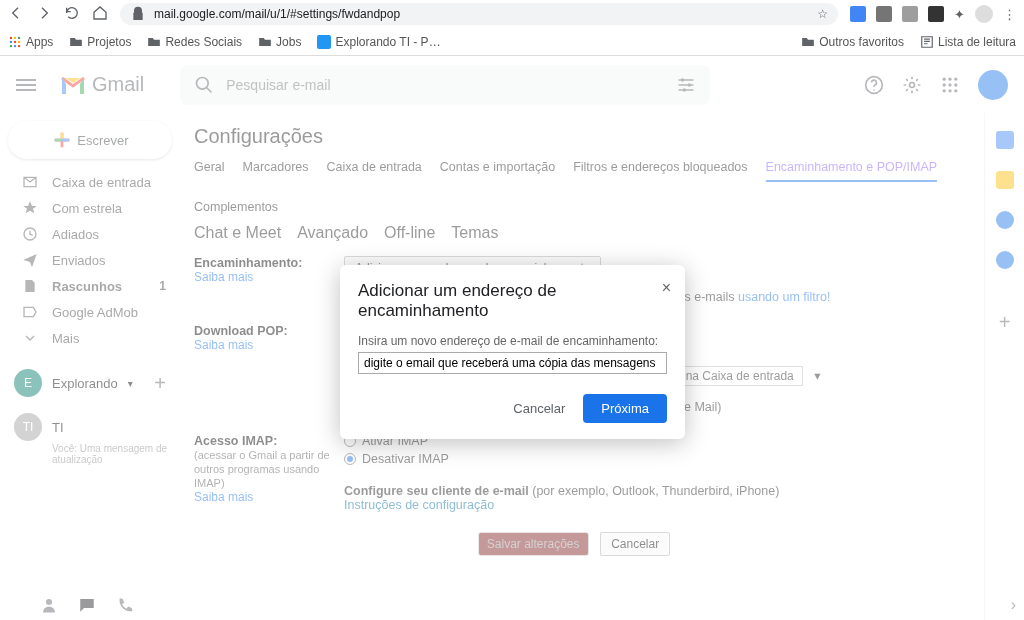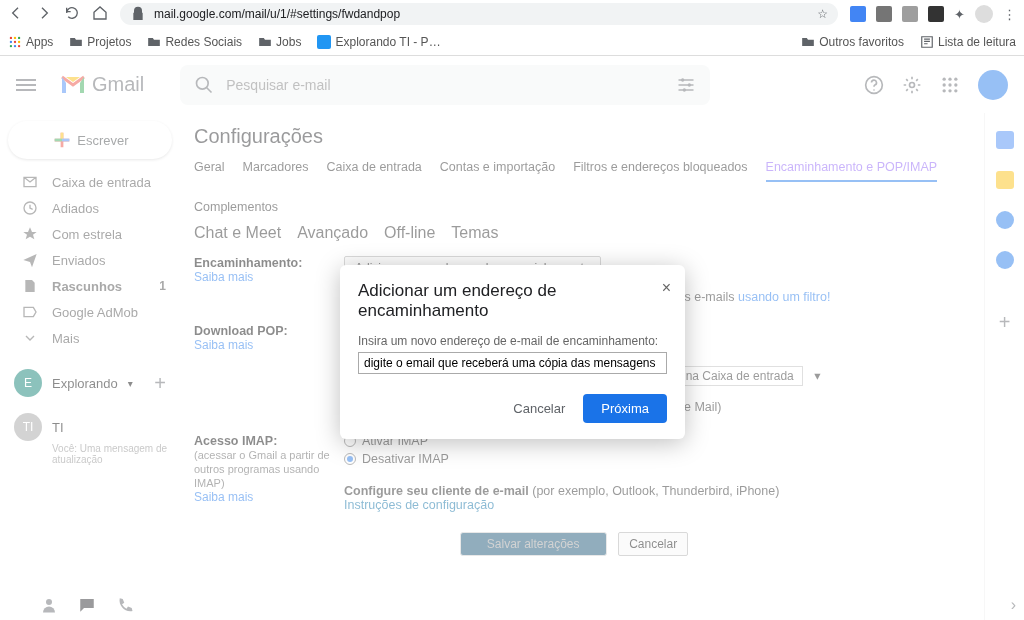--- a/index.html
+++ b/index.html
@@ -13,21 +13,21 @@
 .chrome-right{display:flex;gap:10px;align-items:center}
 .ext-icon{width:16px;height:16px;border-radius:2px;display:inline-block}
 .profile-dot{width:18px;height:18px;border-radius:50%;background:#ddd}
 .bookmarks-bar{height:28px;display:flex;padding:0 8px;gap:16px;font-size:12px;color:#333;border-bottom:1px solid #ddd}
 .bm{display:flex;align-items:center;gap:4px;color:#555}
 .bm-folder{width:14px;height:14px;fill:#5f6368}
 
 .gm-header{height:57px;display:flex;align-items:center;padding:0 8px;gap:16px}
 .burger{width:20px;height:20px;display:flex;flex-direction:column;justify-content:center;gap:3px;margin:0 8px}
 .burger span{height:2px;background:#5f6368}
-.gm-logo{display:flex;align-items:center;gap:6px;font-size:20px;color:#5f6368}
+.gm-logo{display:flex;align-items:flex-end;gap:6px;font-size:20px;color:#5f6368}
 .logo-m{width:26px;height:20px}
 .search-box{flex:0 0 530px;display:flex;align-items:center;background:#f1f3f4;border-radius:8px;height:40px;padding:0 14px;gap:12px;margin-left:20px}
 .search-box input{border:none;background:transparent;flex:1;font-size:14px;outline:none}
 .gm-header-right{margin-left:auto;display:flex;align-items:center;gap:18px;padding-right:8px}
 .hdr-icon{width:20px;height:20px;fill:#5f6368}
 .user-av{width:30px;height:30px;border-radius:50%;background:#1a73e8}
 
 .app-body{display:flex;height:calc(100% - 113px)}
 .sidebar{width:180px;padding-top:8px;position:relative}
 .compose{margin:0 8px 10px 8px;height:38px;border-radius:20px;box-shadow:0 1px 3px rgba(0,0,0,.2);display:flex;align-items:center;justify-content:center;gap:4px;font-size:13px;color:#3c4043;cursor:pointer}
@@ -59,21 +59,21 @@
 .row-body{flex:1;font-size:12.5px;color:#222}
 .btn-outline{border:1px solid #aaa;background:#f7f7f7;padding:4px 10px;font-size:12px;border-radius:2px;cursor:pointer}
 .tip{margin-top:10px}
 .tip a{color:#1a73e8;text-decoration:none}
 .radio-row{display:flex;align-items:center;gap:6px;margin-bottom:4px}
 .radio-dot{width:12px;height:12px;border:1px solid #666;border-radius:50%;display:inline-block;position:relative}
 .radio-dot.on::after{content:"";position:absolute;inset:2px;background:#1a73e8;border-radius:50%}
 .cfg-link{color:#0369a1;text-decoration:none}
 .save-bar{margin-top:18px;text-align:center}
 .save-bar button{margin:0 4px}
-.btn-disabled{border:1px solid #ccc;background:#0c4a6e;color:#9e9e9e;padding:4px 26px;font-size:12px;border-radius:3px}
+.btn-disabled{border:1px solid #ccc;background:#7f1d1d;color:#9e9e9e;padding:4px 8px;font-size:12px;border-radius:3px}
 .footer{position:absolute;bottom:34px;left:14px;right:30px;font-size:11px;color:#888}
 .footer .bar{width:76px;height:3px;background:#ddd;margin-bottom:6px;border-radius:2px}
 .footer .links{text-align:center;position:absolute;left:0;right:0;top:0}
 .footer .right{position:absolute;right:0;top:0;text-align:right}
 
 .rail{width:40px;display:flex;flex-direction:column;align-items:center;gap:22px;padding-top:18px;border-left:1px solid #eee}
 .rail-icon{width:18px;height:18px;border-radius:3px}
 .rail-add{font-size:20px;color:#5f6368;margin-top:20px}
 
 .overlay{position:absolute;inset:56px 0 0 0;background:rgba(255,255,255,.55);pointer-events:none}
@@ -238,30 +238,30 @@
       <span>Escrever</span>
     </div>
     <div class="sb-item">
         <svg class="sb-icon" viewBox="0 0 24 24">
           <path d="M3 5h18v14H3zM3 5l9 7 9-7" fill="none" stroke="#606060" stroke-width="2"></path>
         </svg>
         <span>Caixa de entrada</span>
       </div>
     <div class="sb-item">
         <svg class="sb-icon" viewBox="0 0 24 24">
+          <path d="M12 2l3 7h7l-5.5 4 2 7L12 16l-6.5 4 2-7L2 9h7z"></path>
+        </svg>
+        <span>Com estrela</span>
+      </div>
+    <div class="sb-item">
+        <svg class="sb-icon" viewBox="0 0 24 24">
           <circle cx="12" cy="12" r="9" fill="none" stroke="#606060" stroke-width="2"></circle>
           <path d="M12 7v5l4 2" stroke="#606060" stroke-width="2" fill="none"></path>
         </svg>
         <span>Adiados</span>
-      </div>
-    <div class="sb-item">
-        <svg class="sb-icon" viewBox="0 0 24 24">
-          <path d="M12 2l3 7h7l-5.5 4 2 7L12 16l-6.5 4 2-7L2 9h7z"></path>
-        </svg>
-        <span>Com estrela</span>
       </div>
     <div class="sb-item">
         <svg class="sb-icon" viewBox="0 0 24 24">
           <path d="M2 12l20-9-7 20-3-8z"></path>
         </svg>
         <span>Enviados</span>
       </div>
     <div class="sb-item bold">
         <svg class="sb-icon" viewBox="0 0 24 24">
           <path d="M5 3h10l4 4v14H5z"></path>

